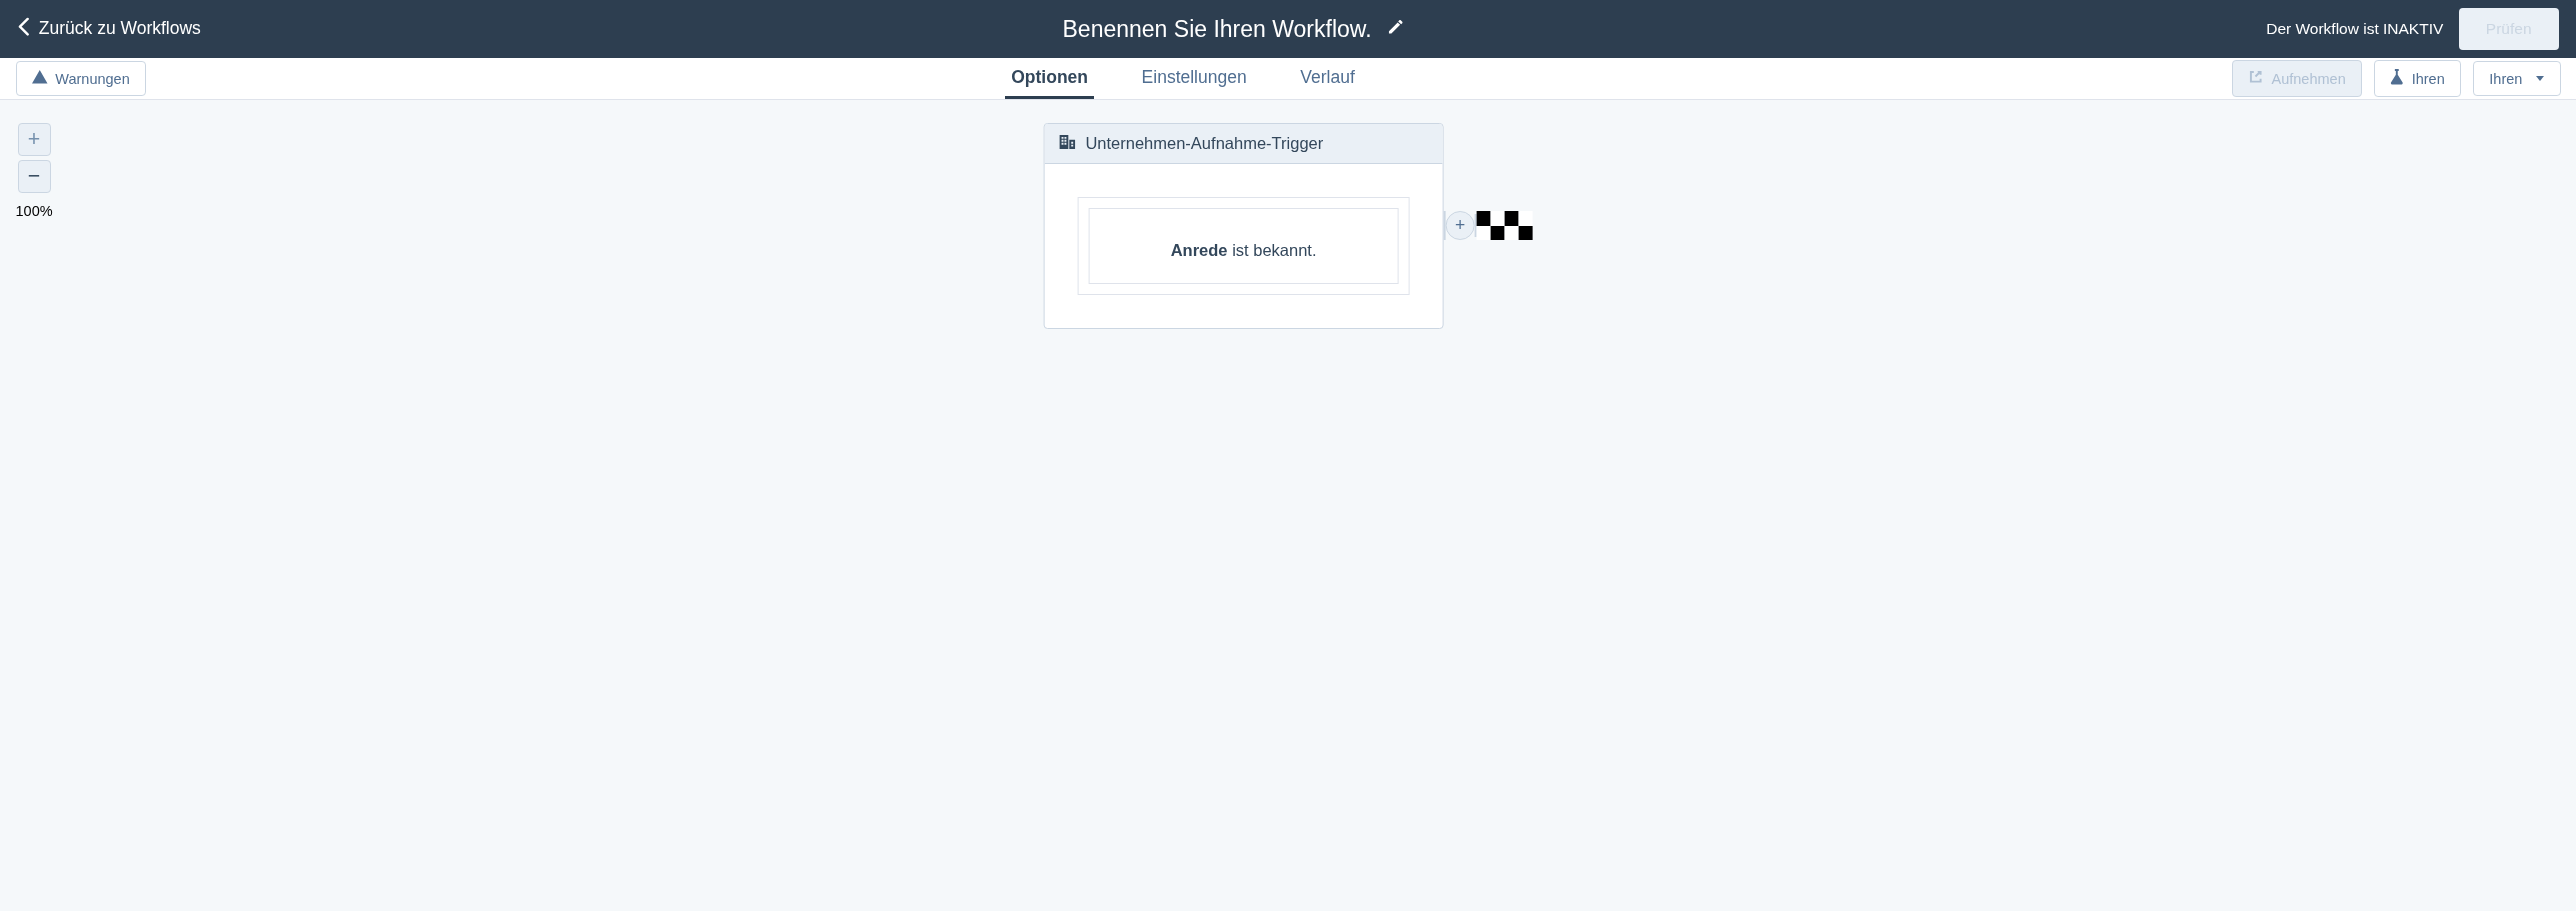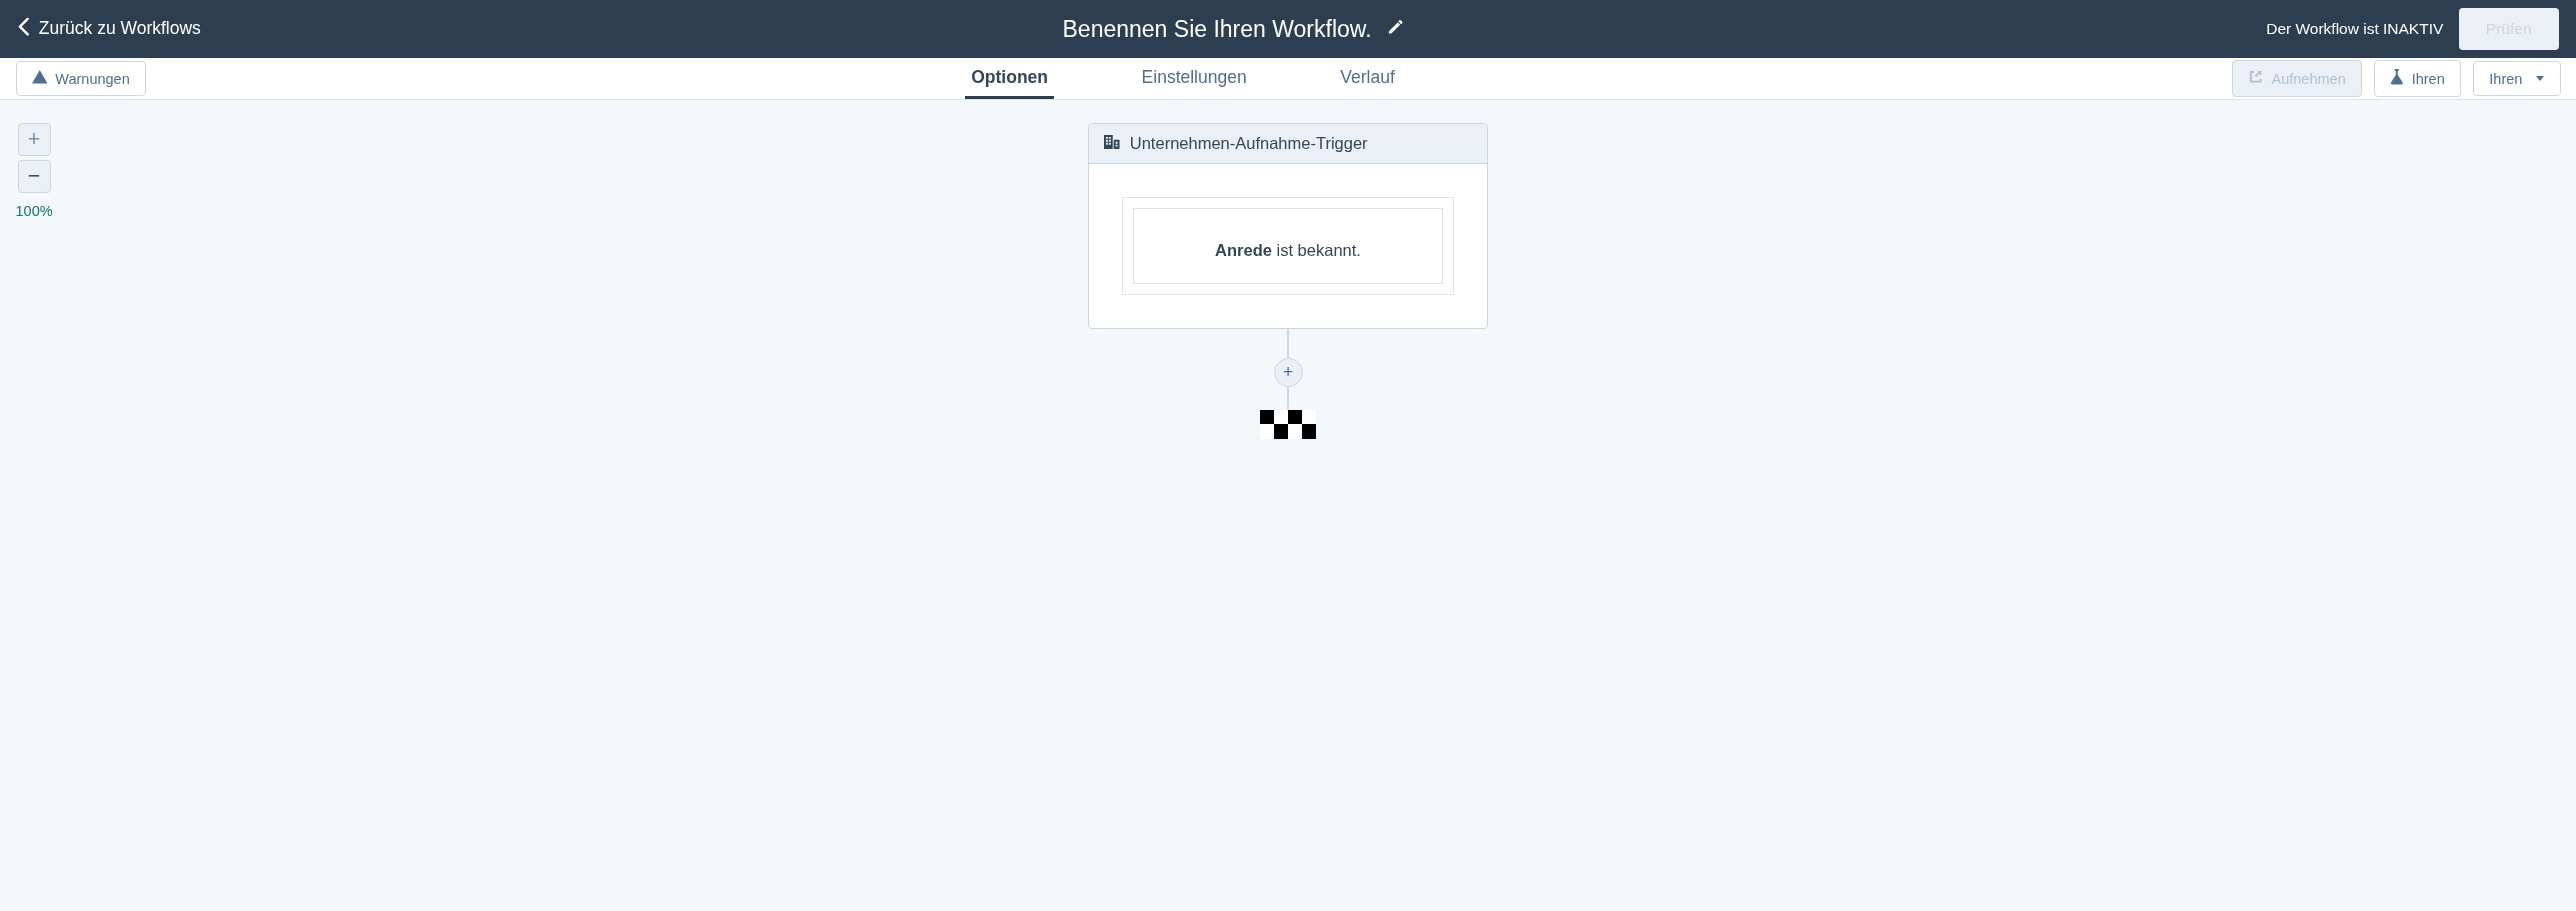--- a/index.html
+++ b/index.html
@@ -75,21 +75,21 @@
     align-items: center;
     gap: 7.8px;
     cursor: pointer;
   }
   .btn-outline.disabled { background: #eaf0f6; color: #b0c1d4; border-color: #cbd6e2; cursor: default; margin-left: 12px; }
   .tabs {
     flex: 1;
     display: flex;
     justify-content: center;
     align-items: stretch;
-    gap: 82px;
+    gap: 42px;
   }
   .tab {
     display: flex;
     align-items: center;
     font-size: 17.5px;
     color: #506e91;
     cursor: pointer;
     border-bottom: 3.9px solid transparent;
     padding: 0 5.8px;
   }
@@ -129,30 +129,30 @@
     background: #eaf0f6;
     border: 1px solid #cbd6e2;
     border-radius: 3.9px;
     display: flex; align-items: center; justify-content: center;
     color: #7691ad;
     font-size: 21.3px;
     cursor: pointer;
     user-select: none;
   }
   .zoom-btn.minus { color: #33475b; }
-  .zoom-label { font-size: 14.5px; color: #0f766e; margin-top: 5.8px; }
+  .zoom-label { font-size: 14.5px; color: #000000; margin-top: 5.8px; }
 
   
   .flow-column {
     position: absolute;
     top: 23px;
     left: 50%;
     transform: translateX(-50%);
     display: flex;
-    flex-direction: column;
+    flex-direction: row;
     align-items: center;
   }
   .trigger-card {
     width: 400px;
     background: #fff;
     border: 1px solid #cbd6e2;
     border-radius: 3.9px;
     overflow: hidden;
   }
   .trigger-header {

